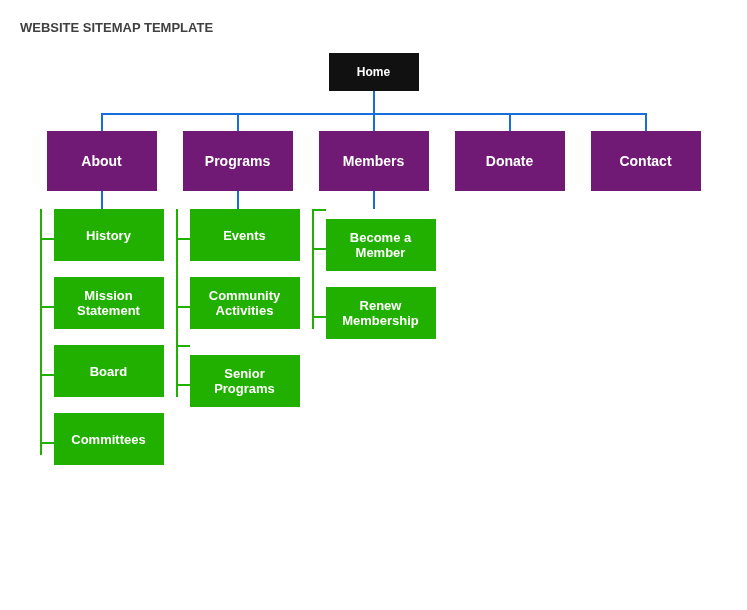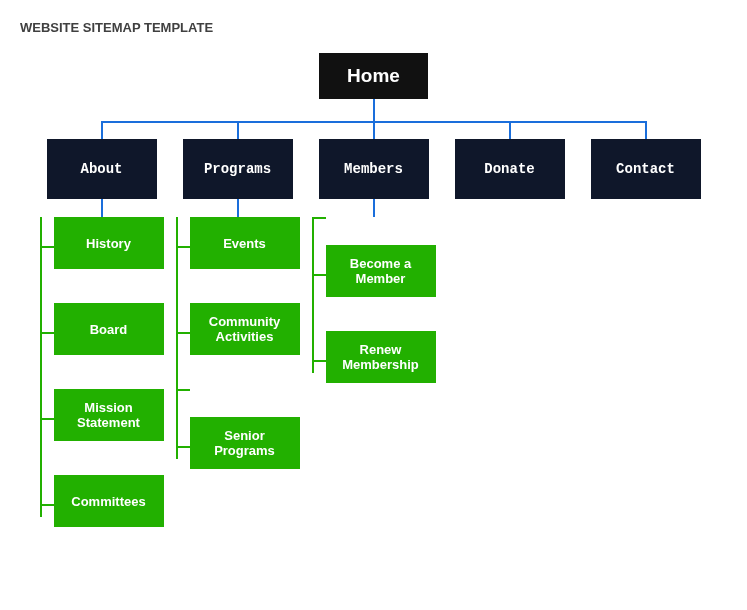--- a/index.html
+++ b/index.html
@@ -20,21 +20,21 @@
       display: flex;
       flex-direction: column;
       align-items: center;
       width: 100%;
     }
     
     .home-node {
       background: #111;
       color: #fff;
       font-weight: bold;
-      font-size: 19px;
+      font-size: 12px;
       padding: 12px 28px;
       text-align: center;
       min-width: 90px;
     }
     
     .home-connector {
       width: 2px;
       height: 22px;
       background: #1a6edb;
       margin: 0 auto;
@@ -67,32 +67,31 @@
       align-items: center;
       flex: 1;
     }
     .col-connector-down {
       width: 2px;
       height: 18px;
       background: #1a6edb;
     }
     
     .blue-node {
-      background: #0f172a;
+      background: #701a75;
       color: #fff;
       font-weight: bold;
       font-size: 14px;
       padding: 14px 10px;
       text-align: center;
       width: 110px;
       min-height: 60px;
       display: flex;
       align-items: center;
       justify-content: center;
-      font-family: Liberation Mono, monospace;
     }
     
     .green-node {
       background: #22b000;
       color: #fff;
       font-weight: bold;
       font-size: 13px;
       padding: 10px 8px;
       text-align: center;
       width: 110px;
@@ -102,21 +101,20 @@
       justify-content: center;
       margin-bottom: 8px;
     }
     
     .children-tree {
       display: flex;
       flex-direction: column;
       align-items: flex-start;
       position: relative;
       margin-top: 0;
-      gap: 18px;
     }
     
     .children-tree::before {
       content: '';
       position: absolute;
       left: 0;
       top: 0;
       bottom: 26px;
       width: 2px;
       background: #22b000;
@@ -153,25 +151,25 @@
           <div class="col-connector-down"></div>
           <div class="blue-node">About</div>
           <div class="col-connector-down"></div>
           <div class="children-tree">
             <div class="child-row">
               <div class="child-h-line"></div>
               <div class="green-node">History</div>
             </div>
             <div class="child-row">
               <div class="child-h-line"></div>
+              <div class="green-node">Mission Statement</div>
+            </div>
+            <div class="child-row">
+              <div class="child-h-line"></div>
               <div class="green-node">Board</div>
-            </div>
-            <div class="child-row">
-              <div class="child-h-line"></div>
-              <div class="green-node">Mission Statement</div>
             </div>
             <div class="child-row">
               <div class="child-h-line"></div>
               <div class="green-node">Committees</div>
             </div>
           </div>
         </div>
         <div class="col">
           <div class="col-connector-down"></div>
           <div class="blue-node">Programs</div>

